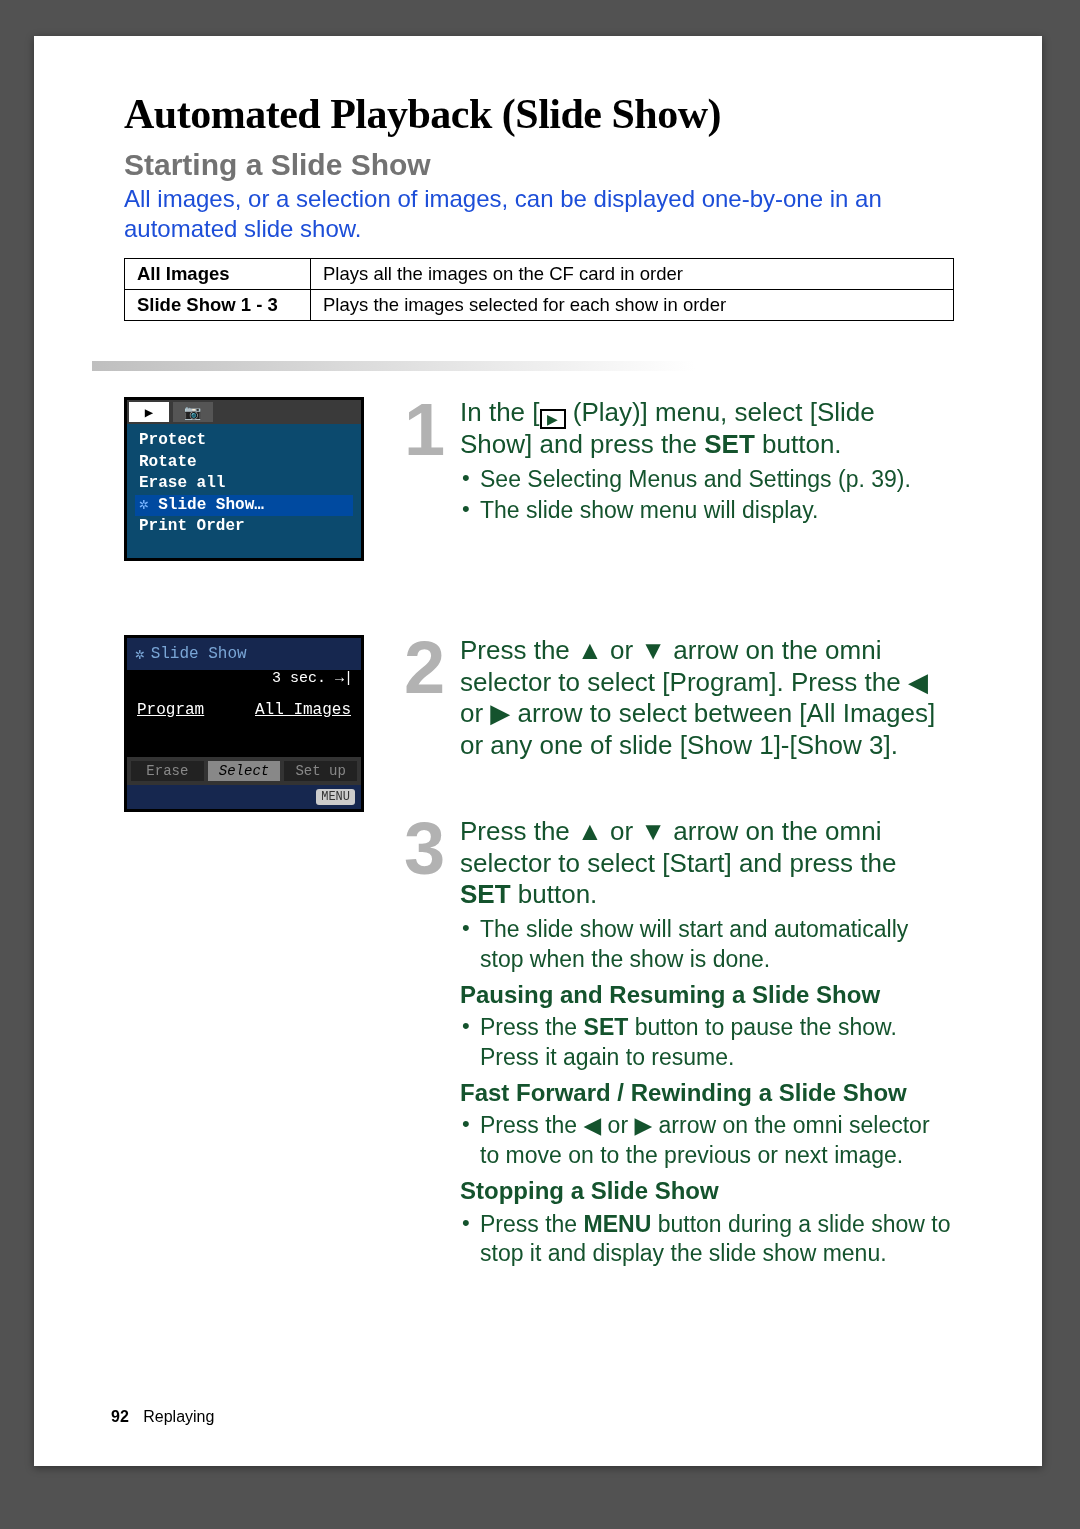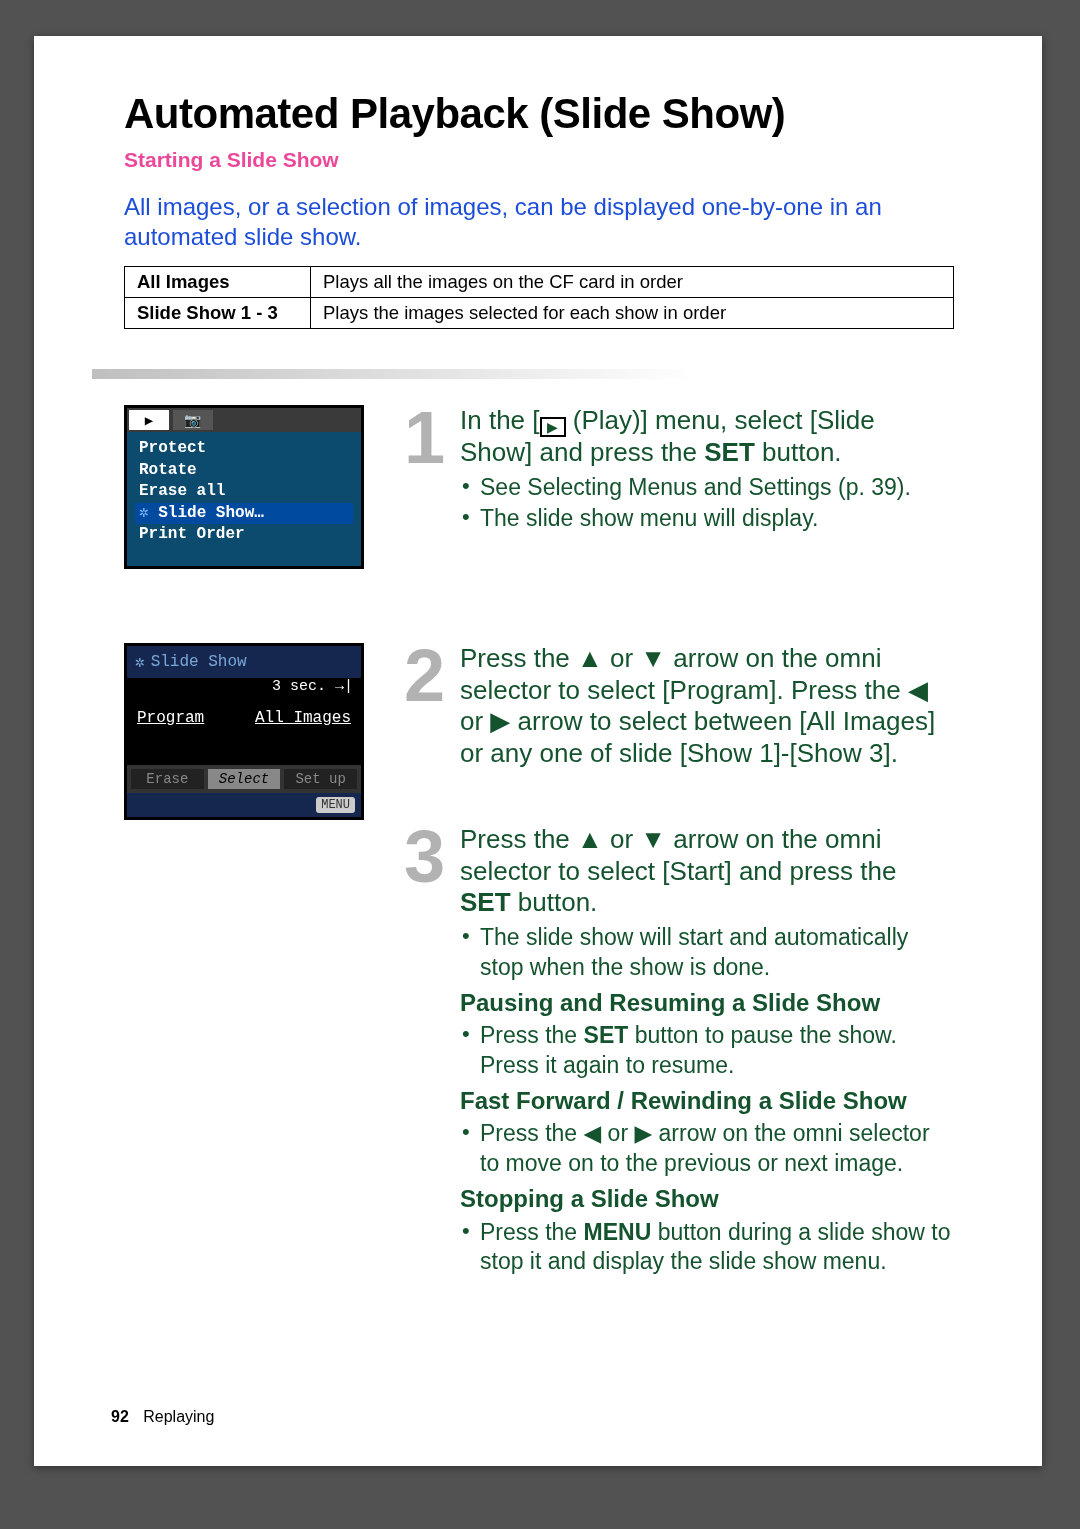--- a/index.html
+++ b/index.html
@@ -19,26 +19,27 @@
     background: #ffffff;
     box-shadow: 0 2px 8px rgba(0,0,0,0.4);
     padding: 54px 88px 30px 90px;
   }
   h1.title {
     font-weight: 800;
     font-size: 42px;
     color: #000;
     letter-spacing: -0.5px;
     margin-bottom: 10px;
+    font-family: Liberation Serif, serif;
   }
   h2.subtitle {
     font-weight: 700;
-    font-size: 21px;
-    color: #ec4899;
-    margin-bottom: 20px;
+    font-size: 30px;
+    color: #737373;
+    margin-bottom: 2px;
   }
   .intro {
     font-size: 24px;
     font-weight: 400;
     color: #1d4ed8;
     line-height: 1.25;
     margin-bottom: 14px;
   }
   table.opts {
     width: 100%;

